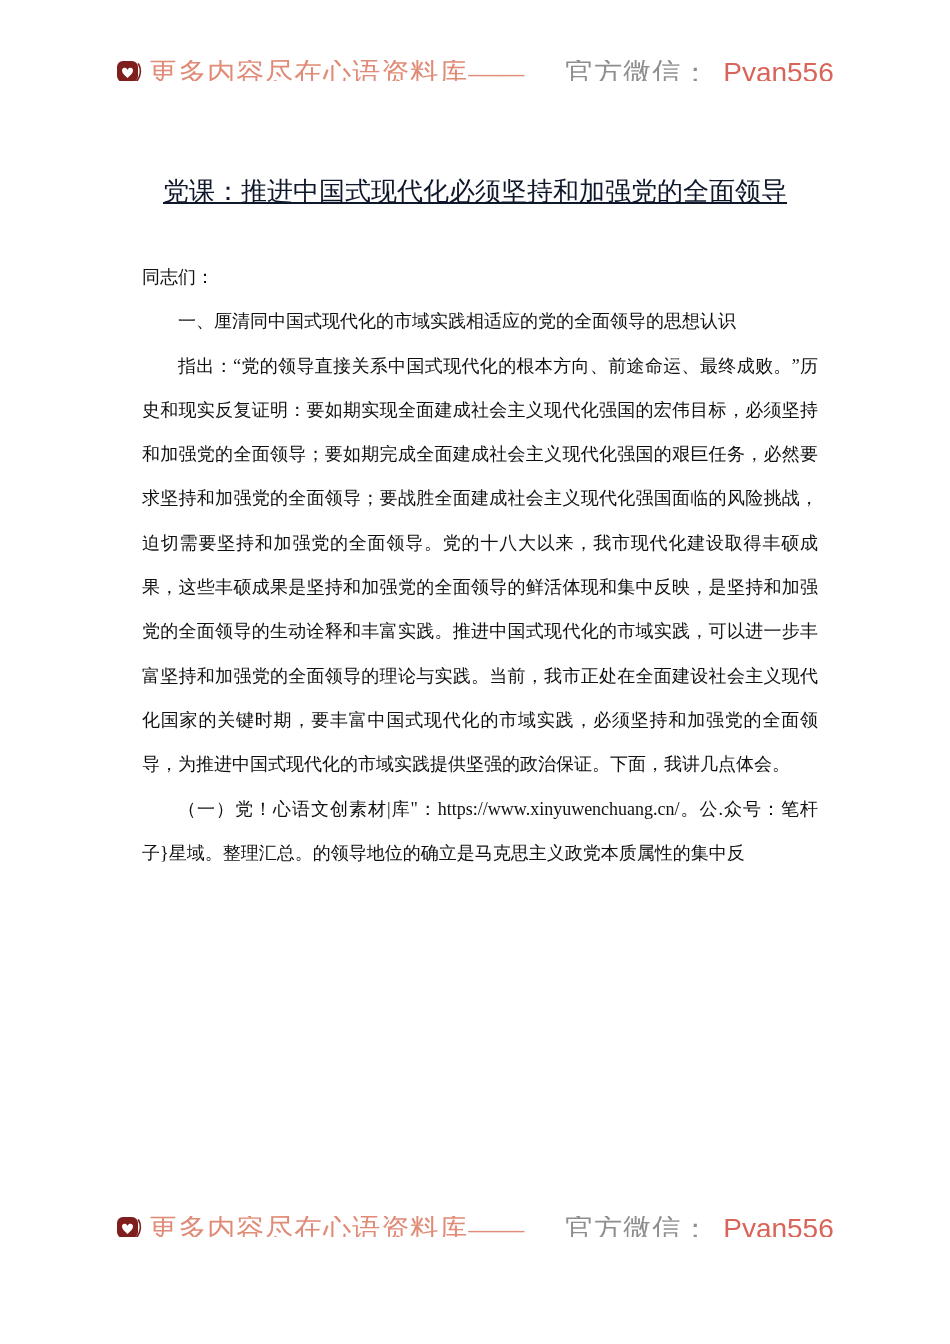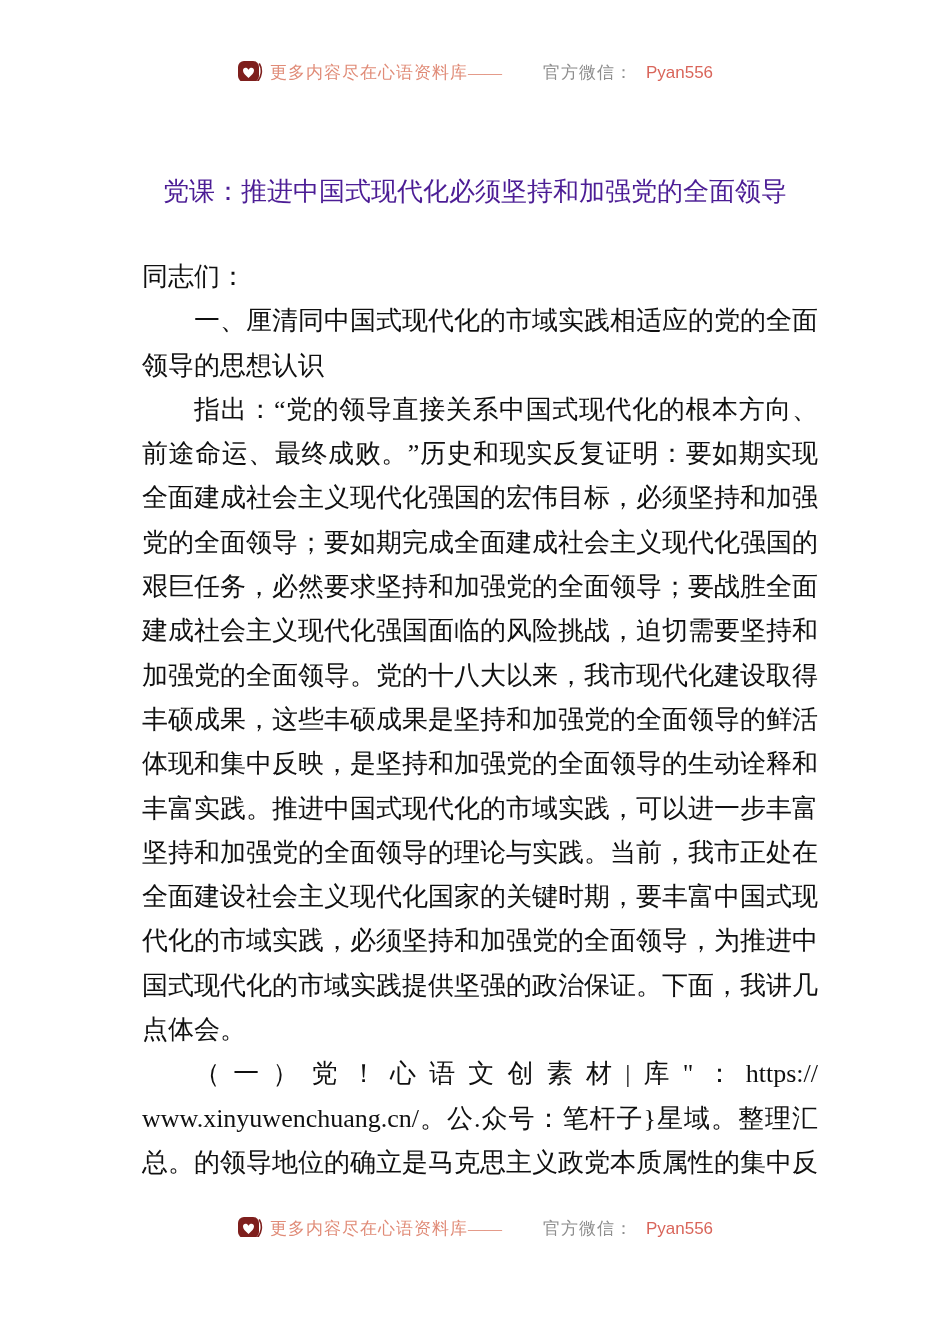--- a/index.html
+++ b/index.html
@@ -25,21 +25,21 @@
     overflow: hidden;            
     display: flex;
     justify-content: center;
   }
   .watermark.header { top: 60px; }
   .watermark.footer { top: 1216px; }
   .wm-inner {
     display: flex;
     align-items: flex-start;
     white-space: nowrap;
-    font-size: 17px;
+    font-size: 28px;
     line-height: 25px;
     letter-spacing: 1px;
   }
   .wm-logo {
     width: 26px;
     height: 26px;
     margin-right: 7px;
     flex: 0 0 auto;
   }
   .wm-brand { color: var(--wm-brand, #e08b77); }
@@ -54,28 +54,29 @@
 
   
   .doc-title {
     position: absolute;
     top: 170px;
     left: 0;
     width: 100%;
     text-align: center;
     font-size: 26px;
     line-height: 44px;
-    color: #4c1d95;
+    color: #0f172a;
+    text-decoration: underline;
   }
   .doc-body {
     position: absolute;
     top: 255px;
     left: 142px;
     width: 676px;
-    font-size: 26px;
+    font-size: 18px;
     line-height: 44.3px;
     color: #101010;
     text-align: justify;
   }
   .para { margin: 0; }
   .para.indent { text-indent: 2em; }
 </style>
 </head>
 <body>
 

